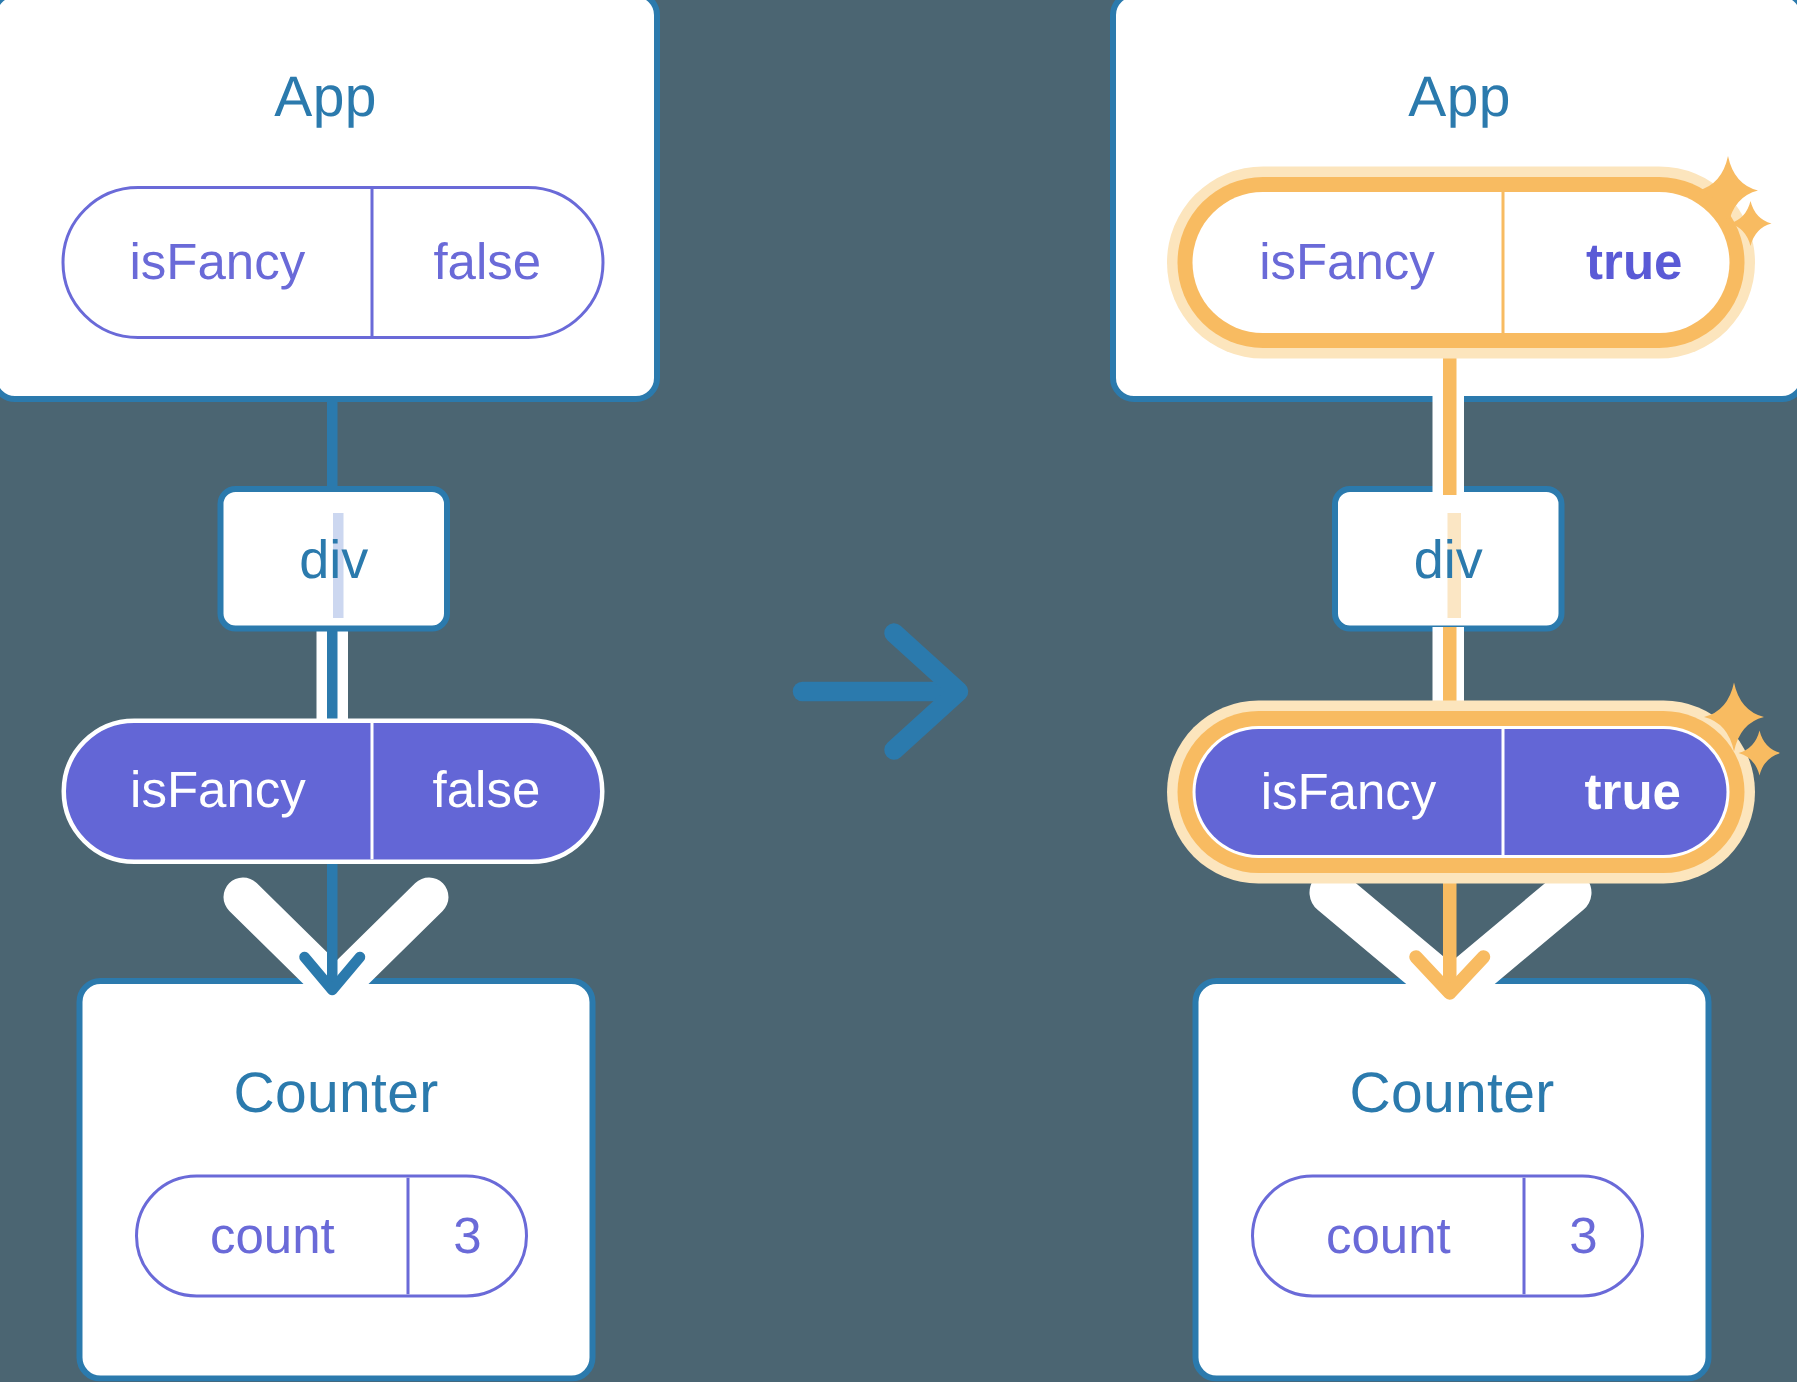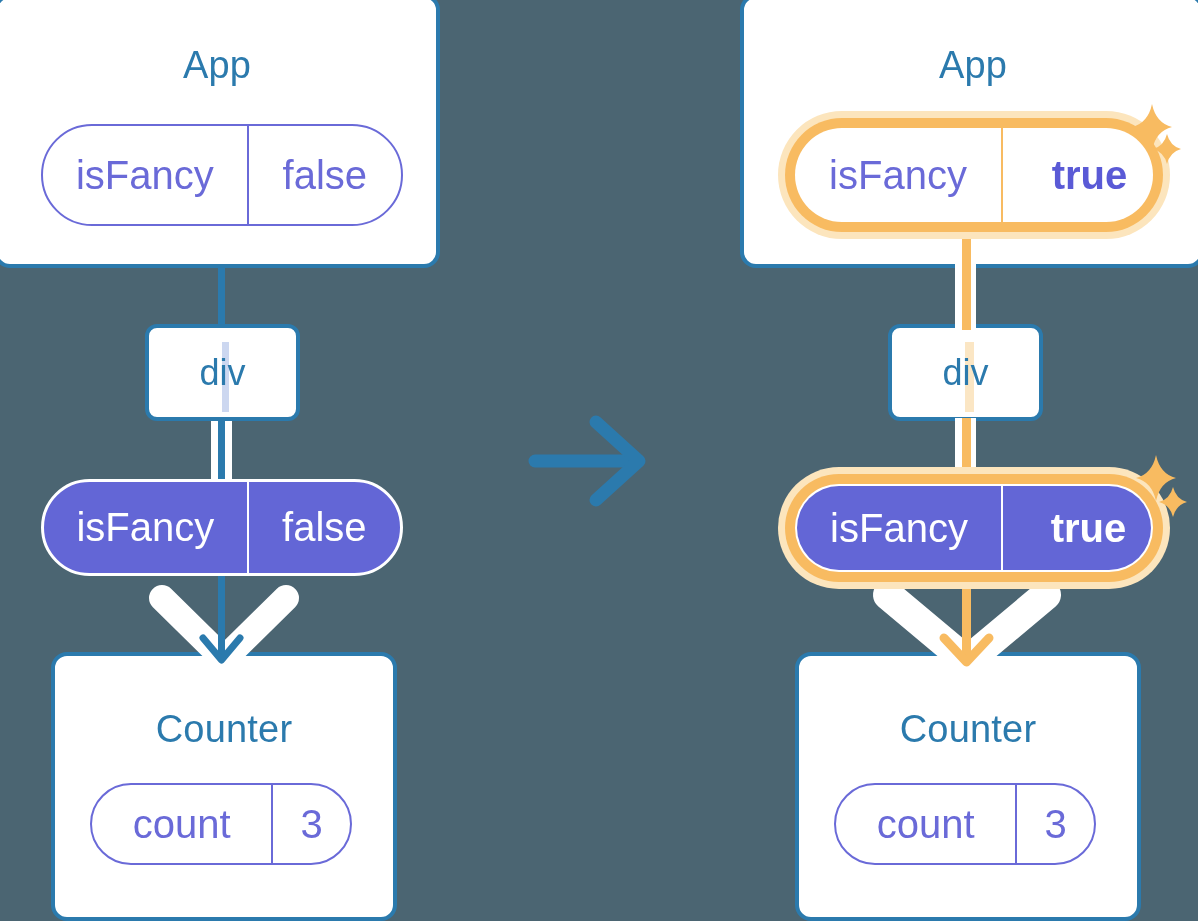--- a/index.html
+++ b/index.html
@@ -35,21 +35,21 @@
     display: flex;
     align-items: stretch;
     border-radius: 999px;
     overflow: hidden;
     z-index: 40;
   }
   .pill .cell {
     display: flex;
     align-items: center;
     justify-content: center;
-    font-size: 40px;
+    font-size: 34px;
     white-space: nowrap;
   }
 
   
   .pill.outline {
     background: #ffffff;
     border: 2px solid #6a6ad8;
   }
   .pill.outline .cell { color: #6a6ad8; }
   .pill.outline .cell.value { border-left: 2px solid #6a6ad8; }

